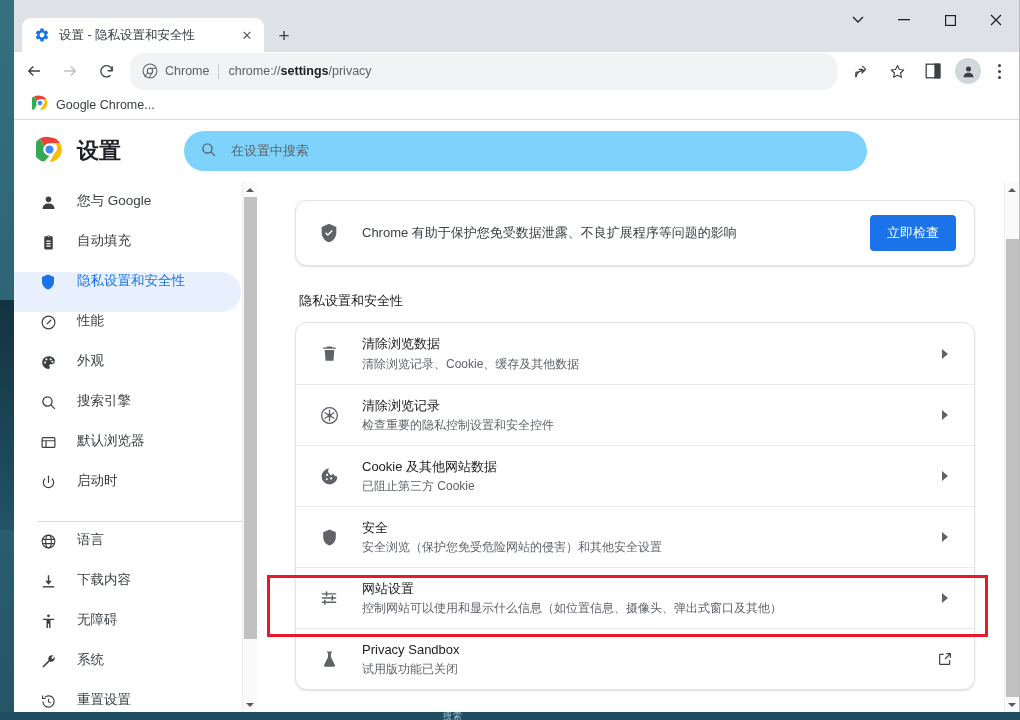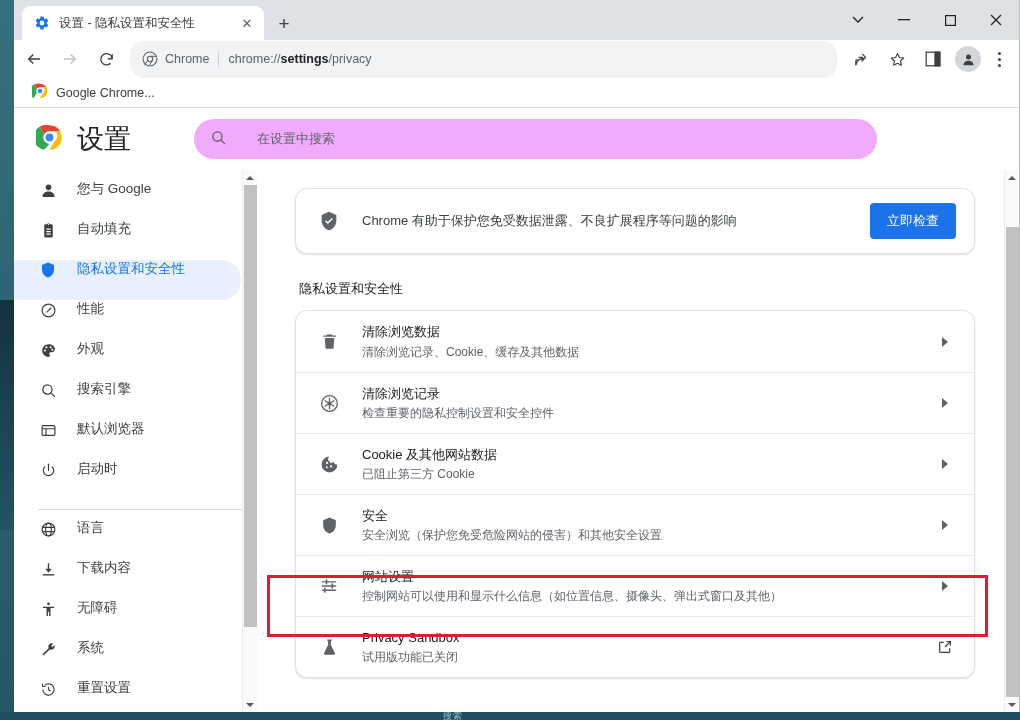--- a/index.html
+++ b/index.html
@@ -23,21 +23,21 @@
   
   #window {
     position: absolute; left: 14px; top: 0; width: 1006px; height: 712px;
     background: #dee1e6;
     display: flex; flex-direction: column;
     border-right: 1px solid #b9bdc2;
   }
 
   
   #tabstrip {
-    height: 40px; position: relative; flex: none;
+    height: 52px; position: relative; flex: none;
     background: #dee1e6;
     display: flex; align-items: flex-end;
   }
   .tab {
     margin-left: 8px; width: 242px; height: 34px;
     background: #fff; border-radius: 9px 9px 0 0;
     display: flex; align-items: center; padding: 0 8px 0 12px;
     position: relative;
   }
   .tab-favicon { width: 16px; height: 16px; flex: none; position: relative; }
@@ -116,26 +116,26 @@
   .bm { display: flex; align-items: center; padding: 3px 8px; border-radius: 4px; justify-content: flex-end; }
   .bm-label { font-size: 12.5px; color: #3c4043; margin-left: 8px; white-space: nowrap; }
 
   
   #page { flex: 1; background: #fff; display: flex; flex-direction: column; min-height: 0; position: relative; }
   #settings-header {
     height: 62px; flex: none; display: flex; align-items: center;
     background: #fff; padding-left: 22px;
   }
   #settings-title {
-    font-size: 27px; color: #202124; margin-left: 14px; white-space: nowrap;
+    font-size: 22px; color: #202124; margin-left: 14px; white-space: nowrap; font-weight: bold;
   }
   #search-wrap {
     margin-left: 63px; width: 683px; height: 40px;
-    background: #f0abfc; border-radius: 20px;
-    display: flex; align-items: center; padding: 16px 16px; gap: 16px;
+    background: #7dd3fc; border-radius: 20px;
+    display: flex; align-items: center; padding: 16px 16px;
   }
   #search-wrap .ph {
     font-size: 13px; color: #5f6368; margin-left: 14px;
   }
 
   #body-split { flex: 1; display: flex; min-height: 0; position: relative; }
 
   
   #sidebar {
     width: 243px; flex: none; background: #fff;

